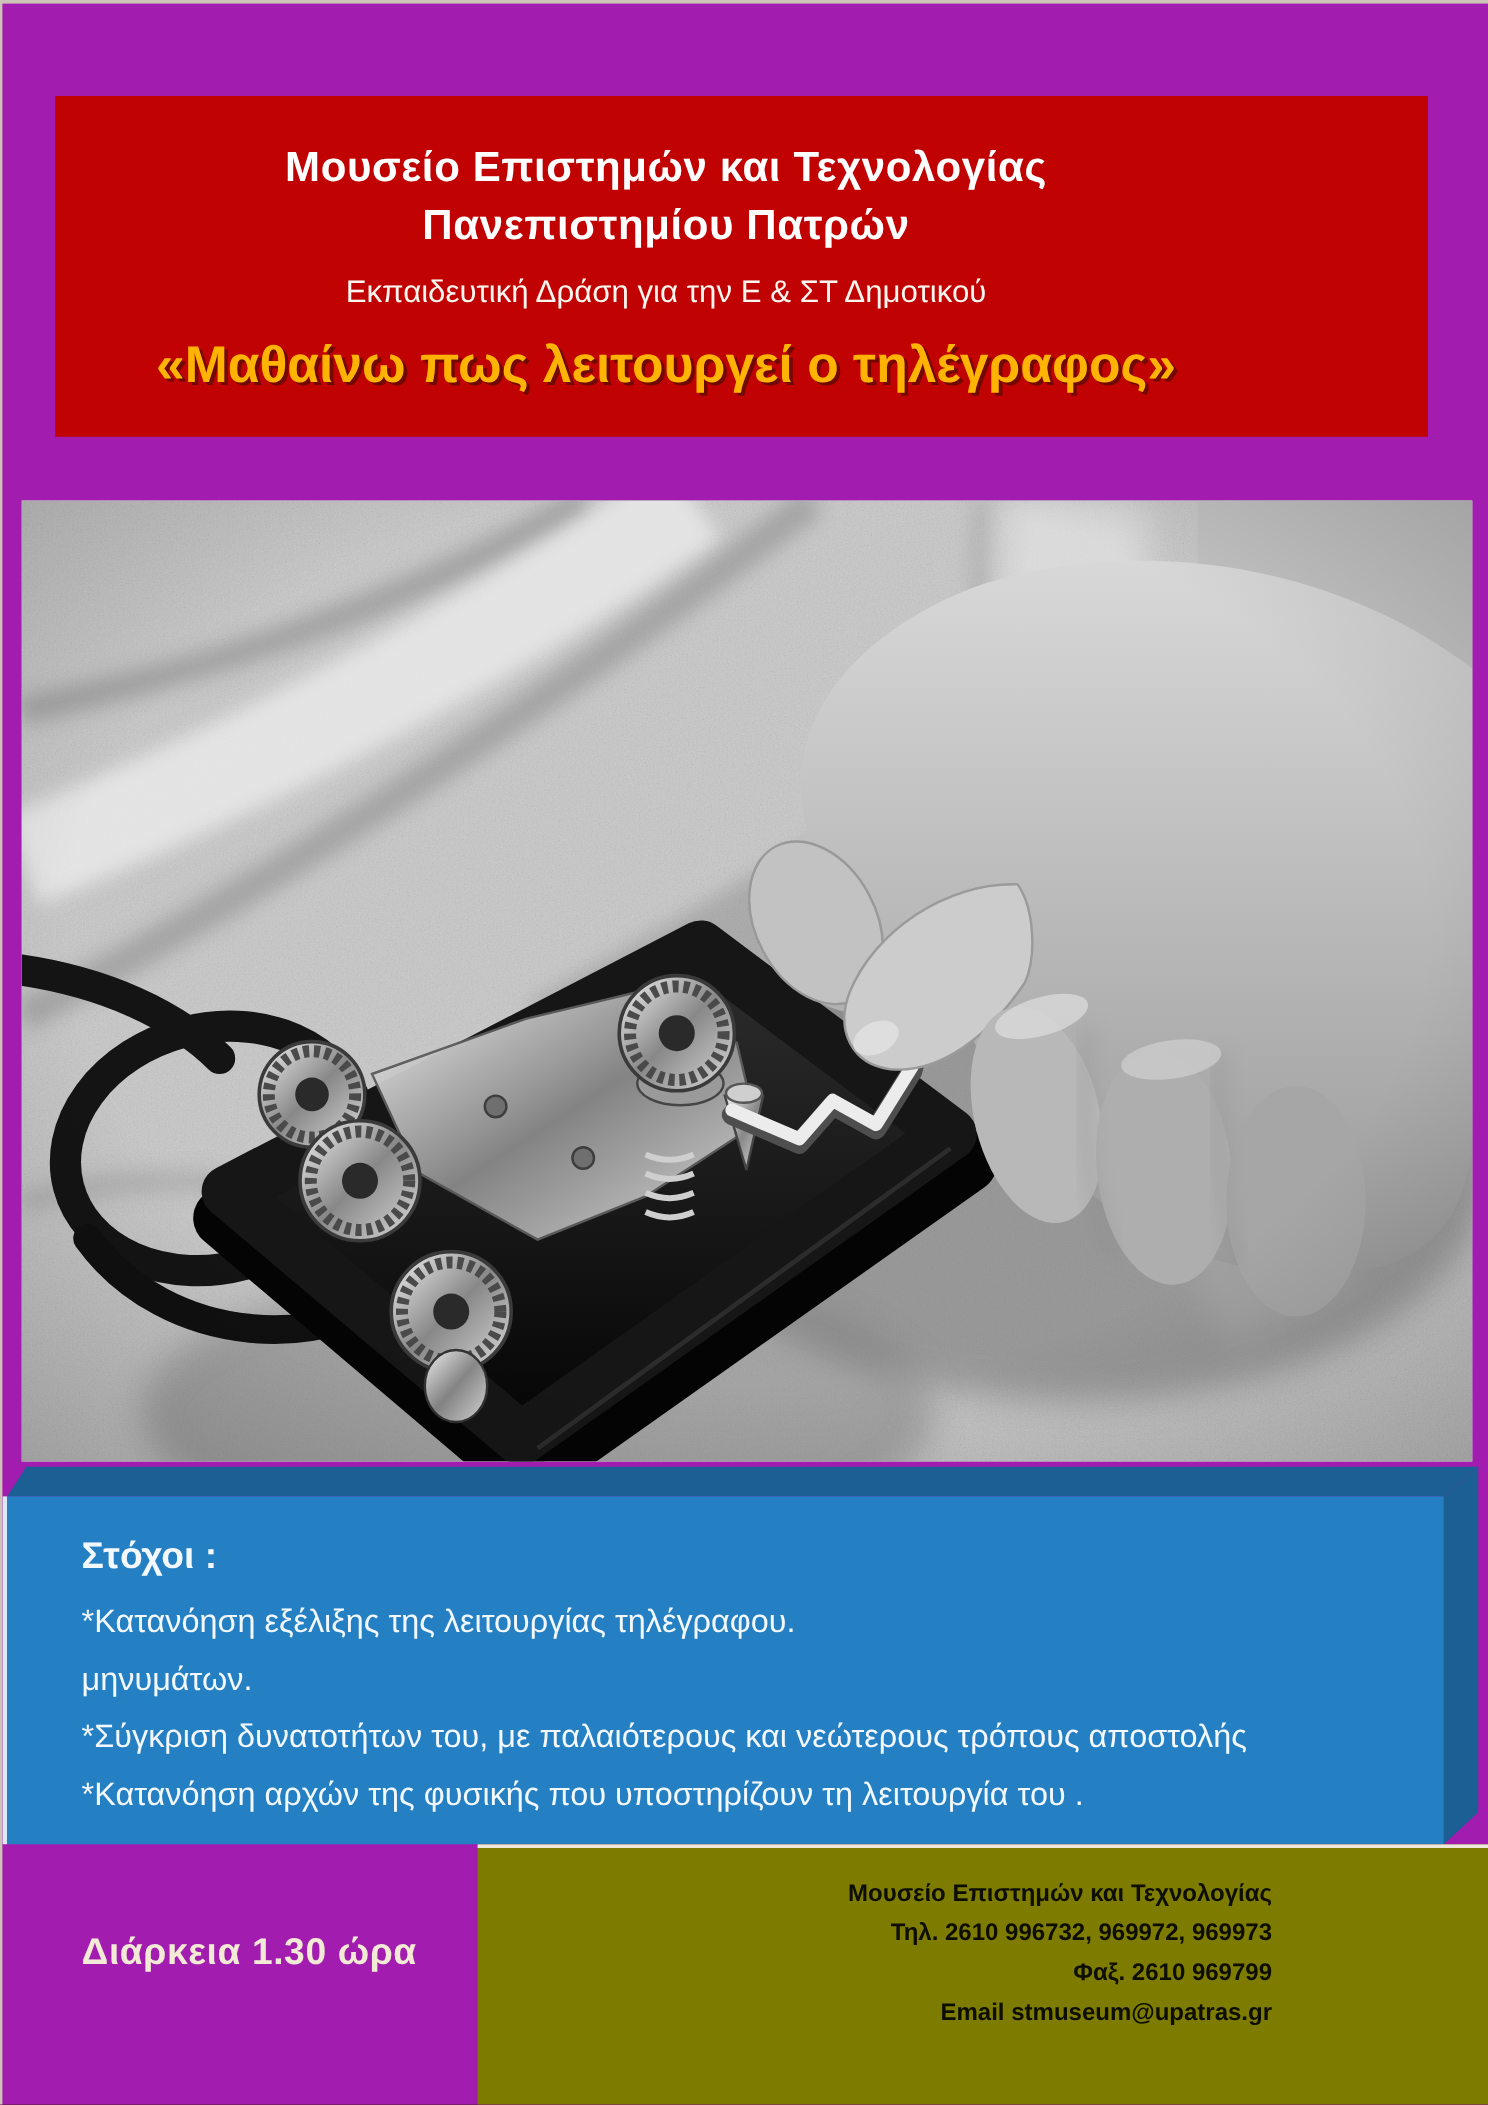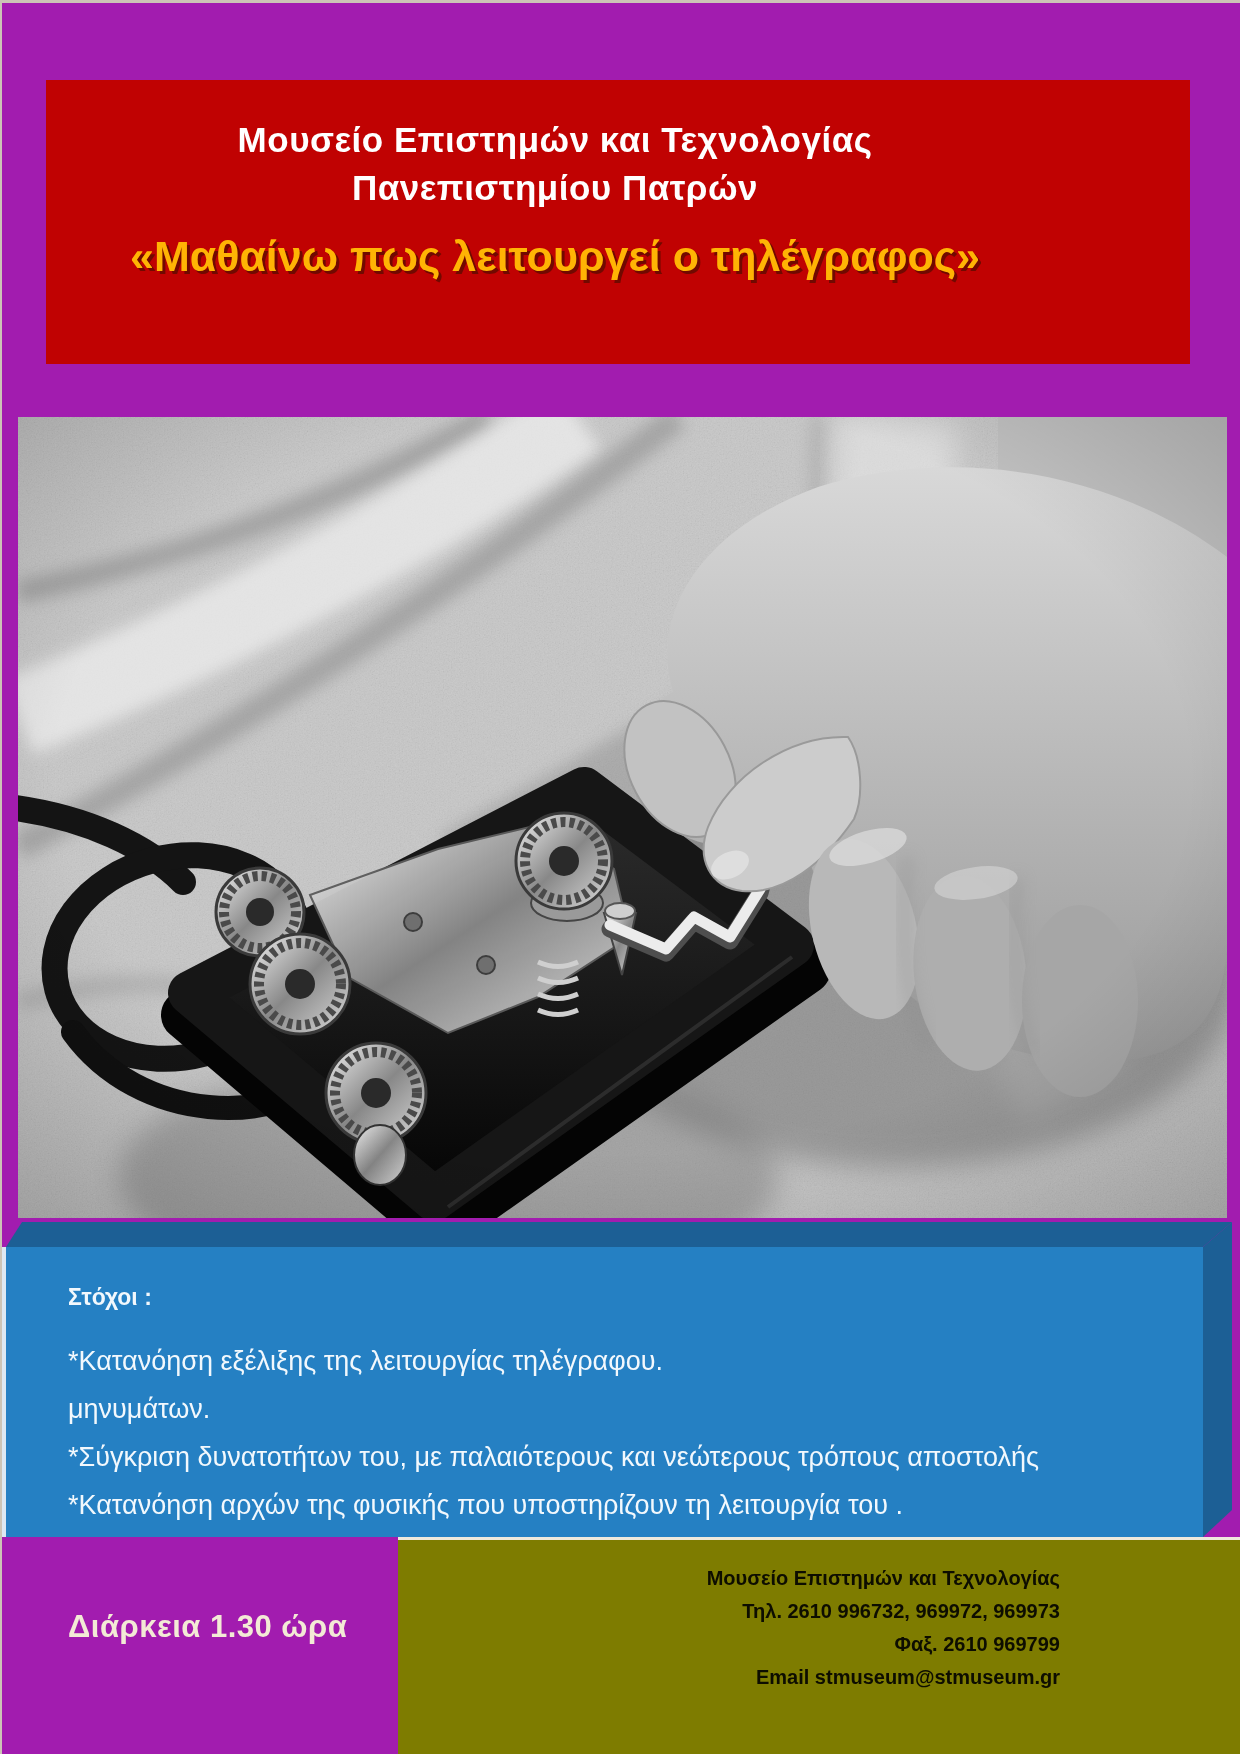--- a/index.html
+++ b/index.html
@@ -27,21 +27,21 @@
   .photo{position:absolute;left:18px;top:417px;width:1209px;height:801px;overflow:hidden;background:#c7c7c7;}
   .photo svg{display:block;}
 
   
   .goals{position:absolute;left:2px;top:1222px;width:1230px;height:315px;}
   .goals svg{position:absolute;left:0;top:0;}
   .goals-text{
     position:absolute;left:0;top:25px;width:1199px;height:290px;box-sizing:border-box;
     padding:30px 120px 0 66px;color:#f2f8fd;
   }
-  .goals-heading{font-size:23px;font-weight:700;line-height:40px;margin-bottom:20px;}
+  .goals-heading{font-size:31px;font-weight:700;line-height:40px;margin-bottom:10px;}
   .goal-line{font-size:27px;font-weight:400;line-height:48px;white-space:nowrap;}
 
   
   .footer{position:absolute;left:0;top:1537px;width:1240px;height:217px;}
   .duration{
     position:absolute;left:68px;top:72px;color:#f3ead6;
     font-size:31px;font-weight:700;letter-spacing:.5px;
   }
   .olive{
     position:absolute;left:398px;top:0;width:842px;height:217px;
@@ -53,20 +53,21 @@
 </head>
 <body>
 
 <div class="poster">
   <div class="edge-top"></div>
   <div class="edge-left"></div>
 
   <div class="banner">
     <div class="title">Μουσείο Επιστημών και Τεχνολογίας</div>
     <div class="title">Πανεπιστημίου Πατρών</div>
+    <div class="subtitle">Εκπαιδευτική Δράση για την Ε &amp; ΣΤ Δημοτικού</div>
     <div class="slogan">«Μαθαίνω πως λειτουργεί ο τηλέγραφος»</div>
   </div>
 
   <div class="photo">
     <svg width="1209" height="801" viewBox="0 0 1209 801" xmlns="http://www.w3.org/2000/svg">
       <defs>
         <linearGradient id="skin" x1="0" y1="0" x2="0" y2="1">
           <stop offset="0" stop-color="#d8d8d8"></stop>
             <stop offset="1" stop-color="#9a9a9a"></stop>
         </linearGradient>
@@ -213,16 +214,16 @@
       <div class="goal-line">*Κατανόηση  αρχών της φυσικής που υποστηρίζουν τη λειτουργία του .</div>
     </div>
   </div>
 
   <div class="footer">
     <div class="duration">Διάρκεια 1.30 ώρα</div>
     <div class="olive">
       <div class="contact-line">Μουσείο Επιστημών και Τεχνολογίας</div>
       <div class="contact-line">Τηλ. 2610 996732, 969972, 969973</div>
       <div class="contact-line">Φαξ. 2610 969799</div>
-      <div class="contact-line">Email stmuseum@stmuseum.gr</div>
+      <div class="contact-line">Email stmuseum@upatras.gr</div>
     </div>
   </div>
 </div>
 
 </body></html>

